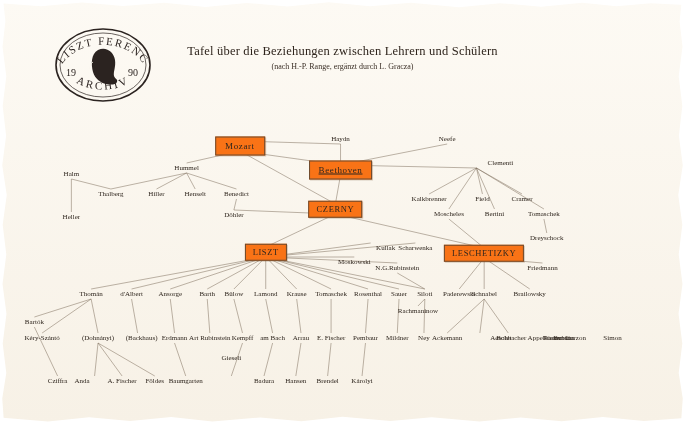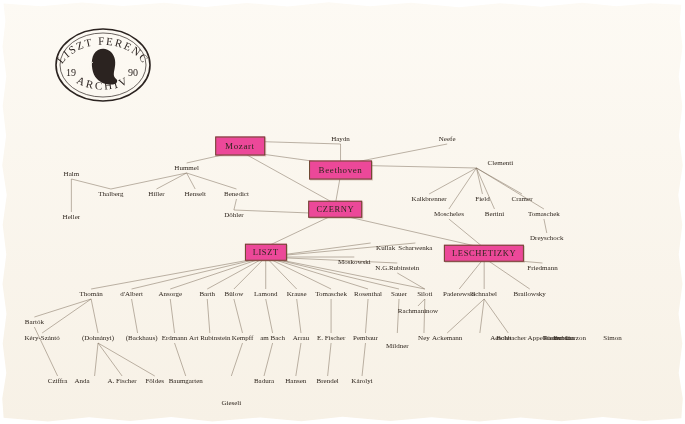--- a/index.html
+++ b/index.html
@@ -45,21 +45,21 @@
     position:absolute;
     transform:translate(-50%,-50%);
     white-space:nowrap;
     font-size:7px;
     color:#2f261e;
     text-align:center;
     line-height:1;
   }
   .node.box{
     border:1.2px solid #6b4a2f;
-    background:#ec4899;
+    background:#f97316;
     padding:4px 9px;
     font-size:9px;
     letter-spacing:.6px;
     box-shadow:1px 1px 0 rgba(110,80,50,.25);
   }
   .node.box.small{font-size:8.5px;padding:3px 7px;}
   svg#wires{position:absolute;left:0;top:0;width:685px;height:424px;pointer-events:none;}
   svg#wires line{stroke:#7a6a58;stroke-width:.5;}
 </style>
 </head>
@@ -80,20 +80,24 @@
         <textPath href="#arcTop" startOffset="50%" text-anchor="middle">LISZT FERENC</textPath>
       </text>
       <text font-family="'Liberation Serif', serif" font-size="11" fill="#2b2320" letter-spacing="2.4">
         <textPath href="#arcBot" startOffset="50%" text-anchor="middle">ARCHIV</textPath>
       </text>
       <text x="28" y="52" font-family="'Liberation Serif', serif" font-size="10" fill="#2b2320">19</text>
       <text x="90" y="52" font-family="'Liberation Serif', serif" font-size="10" fill="#2b2320">90</text>
     </svg>
   </div>
 
+  <div id="titleblock">
+    <div id="title">Tafel über die Beziehungen zwischen Lehrern und Schülern</div>
+    <div id="subtitle">(nach H.-P. Range, ergänzt durch L. Gracza)</div>
+  </div>
 
   <svg id="wires">
       <line x1="340.54" y1="144" x2="239.92" y2="141"></line>
       <line x1="340.54" y1="144" x2="340.54" y2="165"></line>
       <line x1="447.18" y1="144" x2="340.54" y2="165"></line>
       <line x1="239.92" y1="151" x2="186.6" y2="163"></line>
       <line x1="239.92" y1="151" x2="340.54" y2="165"></line>
       <line x1="239.92" y1="151" x2="335.38" y2="204"></line>
       <line x1="340.54" y1="175" x2="335.38" y2="204"></line>
       <line x1="476.42" y1="168" x2="340.54" y2="165"></line>
@@ -158,21 +162,21 @@
       <line x1="98.02" y1="343" x2="154.78" y2="376"></line>
       <line x1="174.56" y1="343" x2="185.74" y2="376"></line>
       <line x1="242.5" y1="343" x2="231.32" y2="376"></line>
       <line x1="272.6" y1="343" x2="264" y2="376"></line>
       <line x1="300.98" y1="343" x2="295.82" y2="376"></line>
       <line x1="331.08" y1="343" x2="327.64" y2="376"></line>
       <line x1="365.48" y1="343" x2="362.04" y2="376"></line>
     </svg>
   <div id="nodes">
       <div class="node box" style="left: 239.92px; top: 146px;">Mozart</div>
-      <div class="node box" style="left: 340.54px; top: 170px;">Beethoven</div>
+      <div class="node box" style="left: 340.54px; top: 170px; text-decoration: underline;">Beethoven</div>
       <div class="node box small" style="left: 335.38px; top: 209px;">CZERNY</div>
       <div class="node box small" style="left: 265.72px; top: 252px;">LISZT</div>
       <div class="node box small" style="left: 484.16px; top: 253px;">LESCHETIZKY</div>
       <div class="node " style="left: 340.54px; top: 139px;">Haydn</div>
       <div class="node " style="left: 447.18px; top: 139px;">Neefe</div>
       <div class="node " style="left: 186.6px; top: 168px;">Hummel</div>
       <div class="node " style="left: 476.42px; top: 163px; padding-left: 48px;">Clementi</div>
       <div class="node " style="left: 71.36px; top: 174px;">Halm</div>
       <div class="node " style="left: 110.92px; top: 194px;">Thalberg</div>
       <div class="node " style="left: 156.5px; top: 194px;">Hiller</div>
@@ -211,36 +215,36 @@
       <div class="node " style="left: 42.12px; top: 338px;">Kéry-Szántó</div>
       <div class="node " style="left: 98.02px; top: 338px;">(Dohnányi)</div>
       <div class="node " style="left: 137.58px; top: 338px; padding-left: 8px;">(Backhaus)</div>
       <div class="node " style="left: 174.56px; top: 338px;">Erdmann</div>
       <div class="node " style="left: 209.82px; top: 338px;">Art Rubinstein</div>
       <div class="node " style="left: 242.5px; top: 338px;">Kempff</div>
       <div class="node " style="left: 272.6px; top: 338px;">am Bach</div>
       <div class="node " style="left: 300.98px; top: 338px;">Arrau</div>
       <div class="node " style="left: 331.08px; top: 338px;">E. Fischer</div>
       <div class="node " style="left: 365.48px; top: 338px;">Pembaur</div>
-      <div class="node " style="left: 397.3px; top: 338px; margin-top: 8px;">Mildner</div>
+      <div class="node " style="left: 397.3px; top: 338px;">Mildner</div>
       <div class="node " style="left: 423.96px; top: 338px;">Ney</div>
       <div class="node " style="left: 447.18px; top: 338px;">Ackemann</div>
       <div class="node " style="left: 479.86px; top: 338px; margin-left: 24px;">Bolet</div>
       <div class="node " style="left: 508.24px; top: 338px;">Aeschbacher</div>
       <div class="node " style="left: 543.93px; top: 338px;">Appelbaum</div>
       <div class="node " style="left: 561.904px; top: 338px;">Bubin</div>
       <div class="node " style="left: 575.621px; top: 338px;">Curzon</div>
       <div class="node " style="left: 559px; top: 338px;">Riesemann</div>
       <div class="node " style="left: 612.515px; top: 338px;">Simon</div>
       <div class="node " style="left: 57.6px; top: 381px;">Cziffra</div>
       <div class="node " style="left: 82px; top: 381px;">Anda</div>
       <div class="node " style="left: 122.1px; top: 381px;">A. Fischer</div>
       <div class="node " style="left: 154.78px; top: 381px;">Földes</div>
       <div class="node " style="left: 185.74px; top: 381px;">Baumgarten</div>
-      <div class="node " style="left: 231.32px; top: 403px;">Gieseli</div>
+      <div class="node " style="left: 231.32px; top: 358px;">Gieseli</div>
       <div class="node " style="left: 264px; top: 381px;">Badura</div>
       <div class="node " style="left: 295.82px; top: 381px;">Hansen</div>
       <div class="node " style="left: 327.64px; top: 381px;">Brendel</div>
       <div class="node " style="left: 362.04px; top: 381px;">Károlyi</div>
     </div>
 
   <div class="edge edge-top"></div>
   <div class="edge edge-bottom"></div>
   <div class="edge edge-left"></div>
   <div class="edge edge-right"></div>

